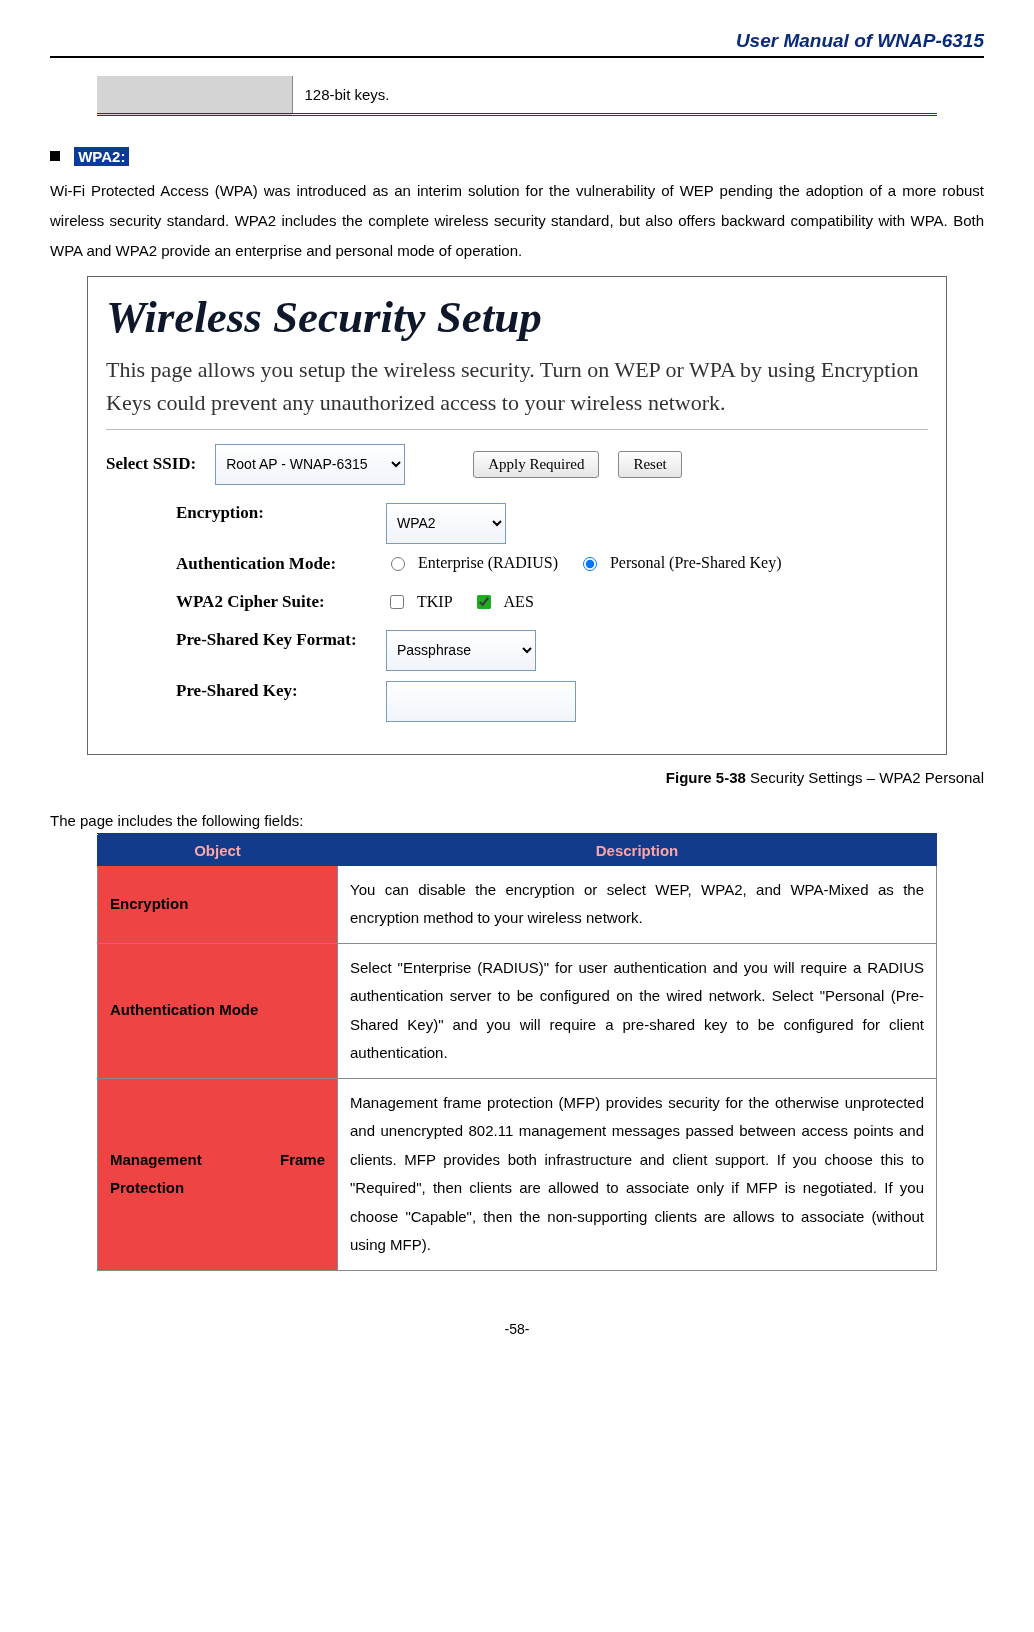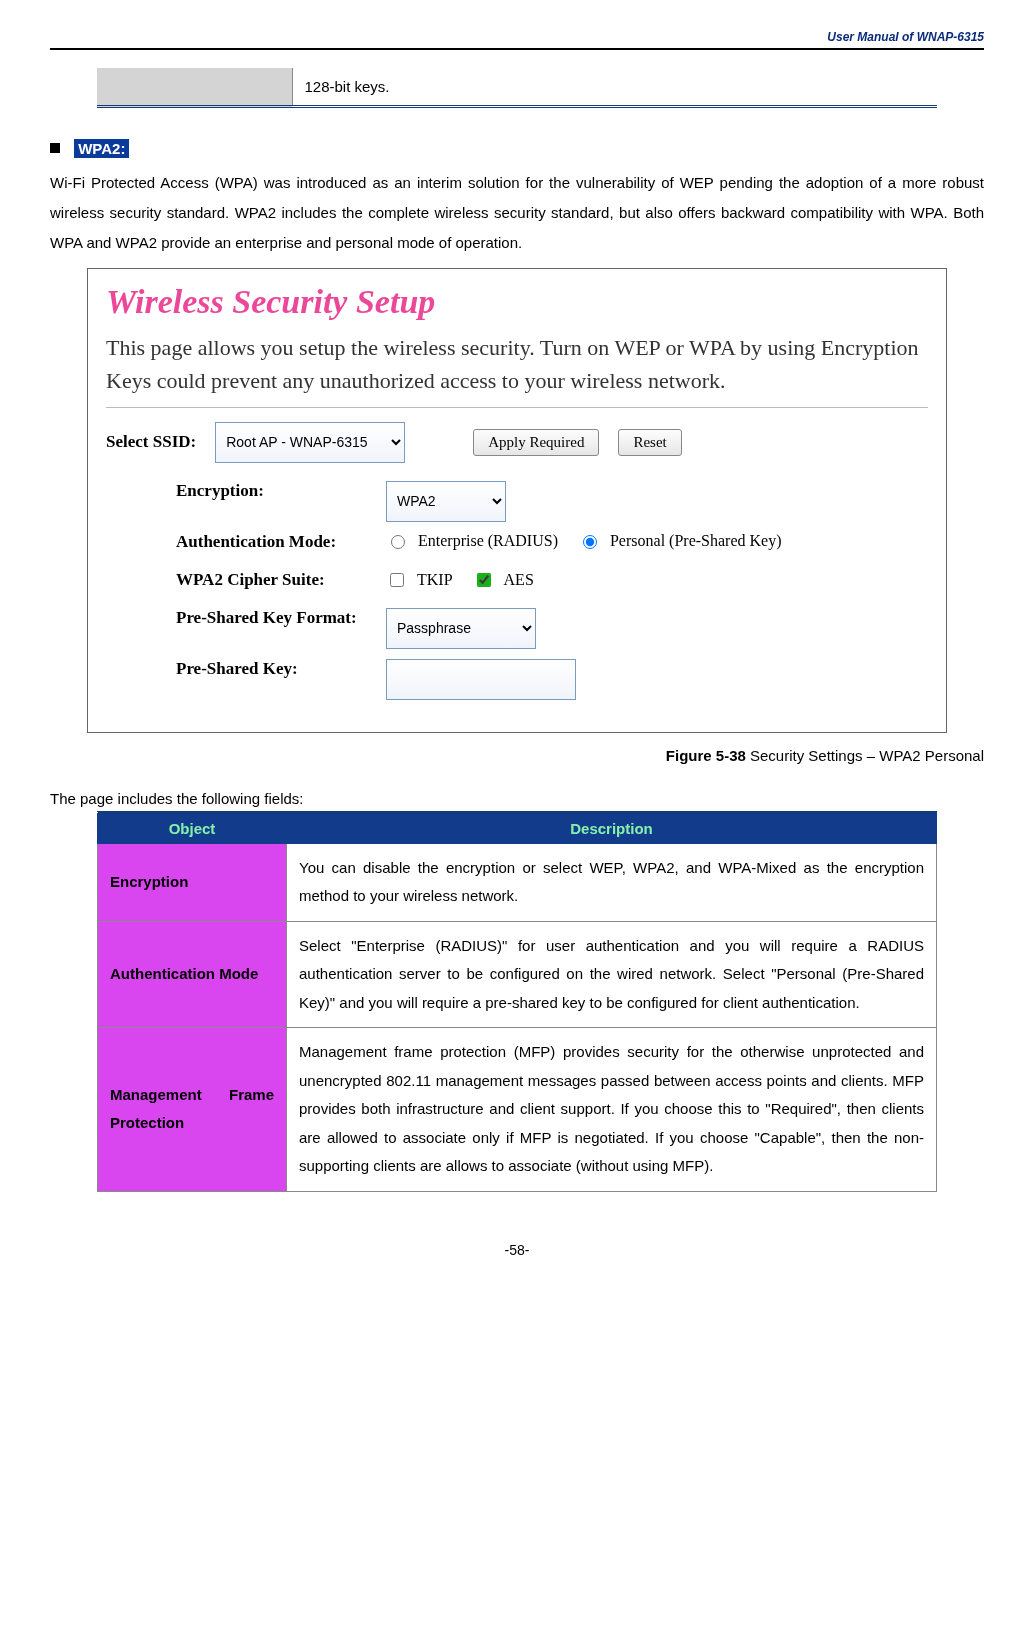--- a/index.html
+++ b/index.html
@@ -10,21 +10,21 @@
     margin: 0;
     padding: 30px 50px 20px 50px;
     width: 1034px;
     background: #fff;
   }
   .header-right {
     text-align: right;
     font-style: italic;
     font-weight: bold;
     color: #0a2a7a;
-    font-size: 12px;
+    font-size: 19px;
     padding-bottom: 4px;
     border-bottom: 2px solid #000;
     margin-bottom: 18px;
   }
   .top-table {
     border-collapse: collapse;
     width: 840px;
     margin: 0 auto 30px auto;
     border-bottom: 3px double #153a7a;
   }
@@ -50,23 +50,23 @@
     margin: 0 0 10px 0;
   }
   .figure-box {
     width: 860px;
     margin: 10px auto 14px auto;
     border: 1px solid #666;
     padding: 14px 18px 22px 18px;
     background: #fff;
   }
   .fig-title {
-    color: #ec4899;
-    font-family: "Times New Roman", serif;
-    font-size: 34px;
+    color: #0f172a;
+    font-family: "Times New Roman", serif;
+    font-size: 45px;
     font-weight: bold;
     font-style: italic;
     margin: 0 0 10px 0;
   }
   .fig-intro {
     font-family: "Times New Roman", serif;
     font-size: 22px;
     color: #333;
     line-height: 1.5;
     margin-bottom: 10px;
@@ -110,36 +110,36 @@
   .fig-caption b { font-weight:bold; }
   .fields-intro { margin: 6px 0 4px 0; }
   .desc-table {
     border-collapse: collapse;
     width: 840px;
     margin: 0 auto;
     border-top: 3px double #153a7a;
   }
   .desc-table th {
     background: #123c8b;
-    color: #86efac;
+    color: #fca5a5;
     font-weight: bold;
     text-align: center;
     padding: 6px 8px;
     border: 1px solid #123c8b;
   }
   .desc-table td {
     padding: 10px 12px;
     vertical-align: middle;
     border: 1px solid #8a8a8a;
     line-height: 1.9;
     text-align: justify;
   }
   .obj-cell {
-    width: 189px;
-    background: #d946ef;
+    width: 240px;
+    background: #ef4444;
     font-weight: bold;
   }
   .footer { text-align:center; margin-top: 50px; font-size:14px; }
 </style>
 </head>
 <body>
 
 <div class="header-right">User Manual of WNAP-6315</div>
 
 <table class="top-table">

